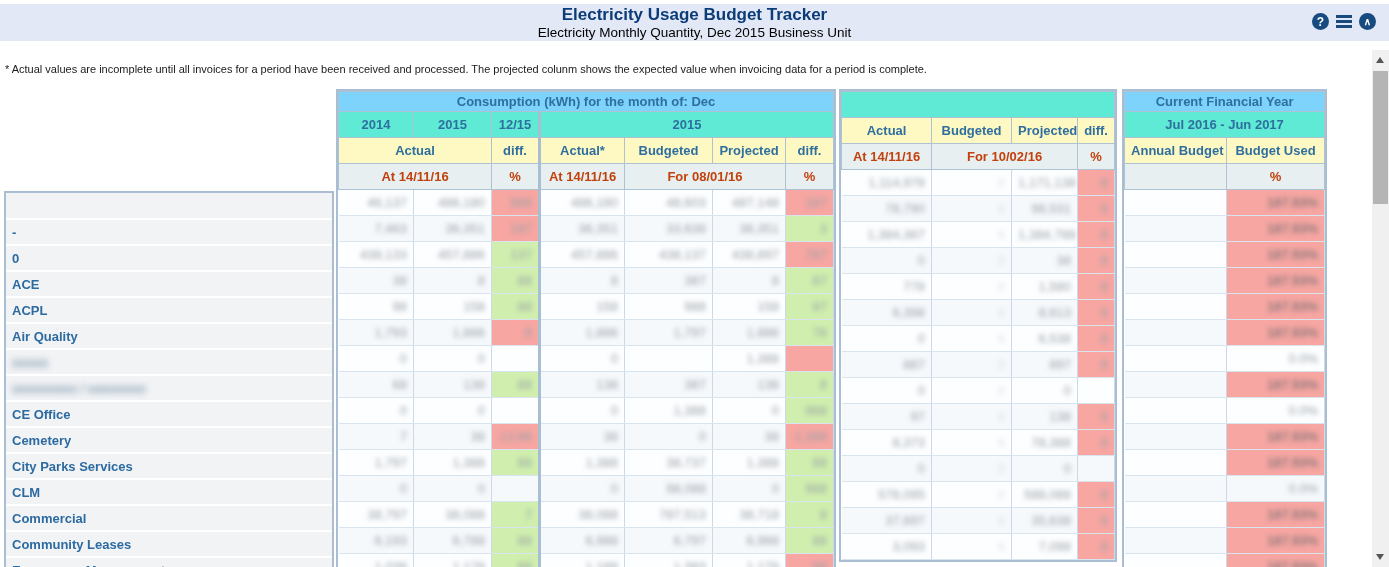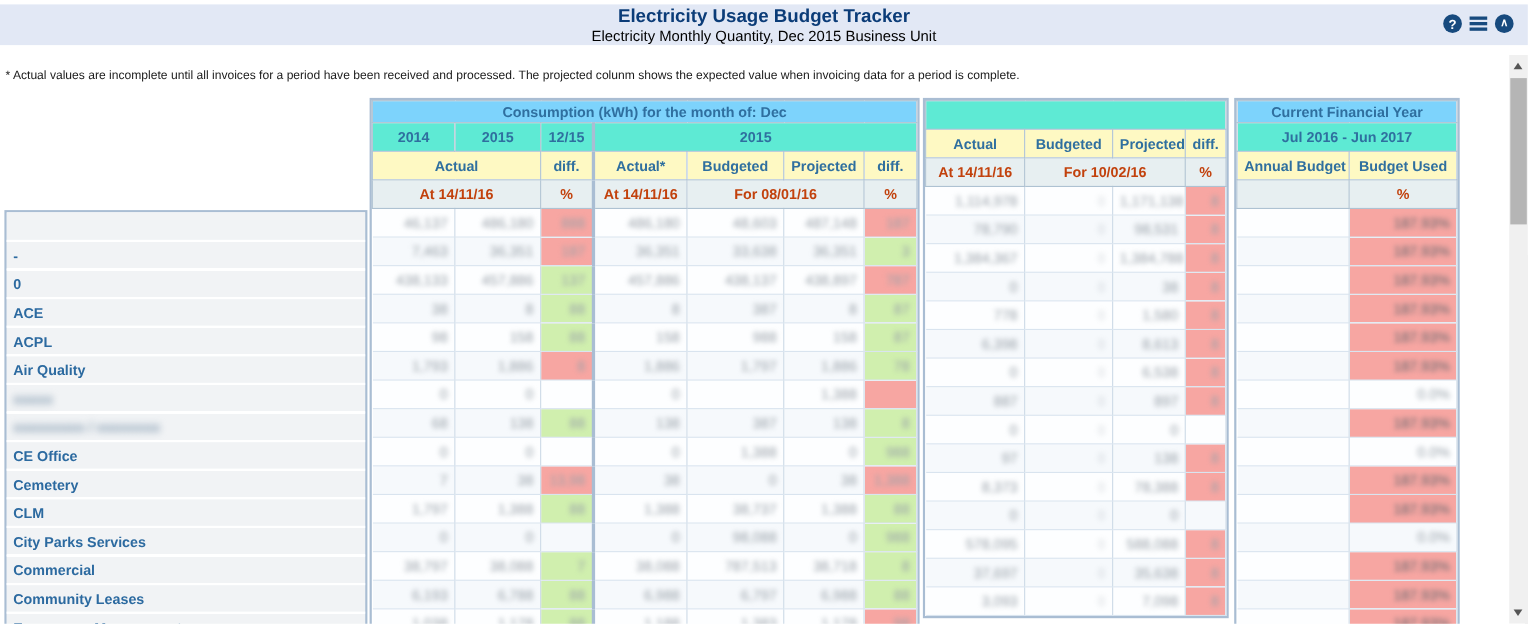--- a/index.html
+++ b/index.html
@@ -130,24 +130,24 @@
           <tr>
             <td><span class="blurlabel">xxxxxxxxx / xxxxxxxx</span></td>
           </tr>
           <tr>
             <td><span>CE Office</span></td>
           </tr>
           <tr>
             <td><span>Cemetery</span></td>
           </tr>
           <tr>
+            <td><span>City Parks Services</span></td>
+          </tr>
+          <tr>
             <td><span>CLM</span></td>
-          </tr>
-          <tr>
-            <td><span>City Parks Services</span></td>
           </tr>
           <tr>
             <td><span>Commercial</span></td>
           </tr>
           <tr>
             <td><span>Community Leases</span></td>
           </tr>
           <tr>
             <td><span>Emergency Management</span></td>
           </tr>

